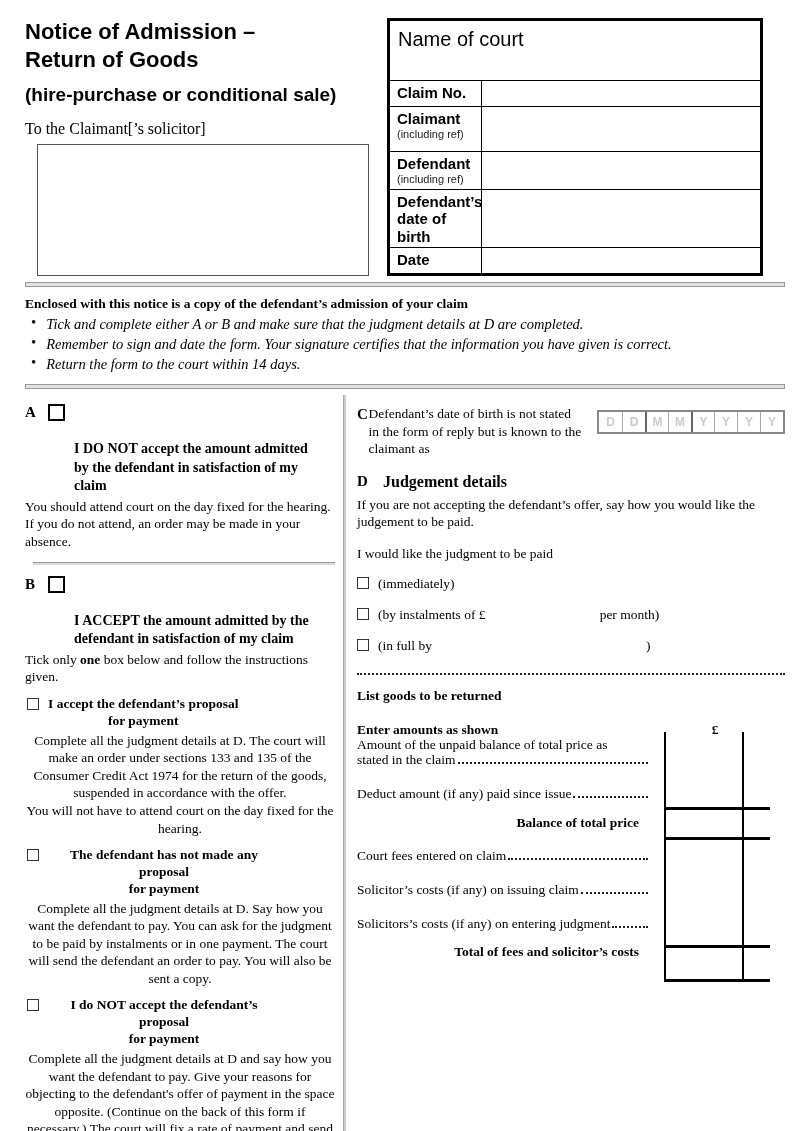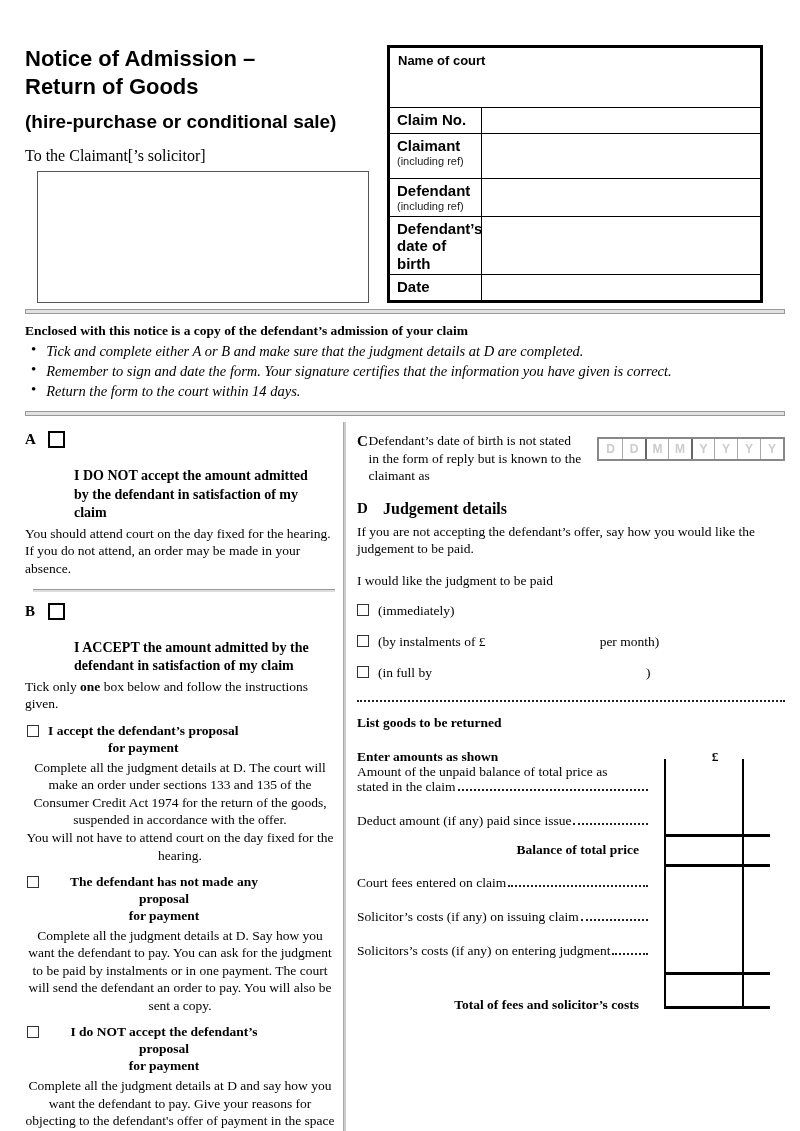--- a/index.html
+++ b/index.html
@@ -6,30 +6,30 @@
   html,body { background:#fff; }
   body {
     width:800px; height:1131px;
     font-family:"Liberation Serif", serif;
     color:#000; font-size:13.5px; line-height:1.3;
     position:relative;
   }
   .page { width:800px; height:1131px; padding:14px 15px 0 25px; overflow:hidden; }
 
   
-  .header { display:flex; justify-content:space-between;margin-top:27px; }
+  .header { display:flex; justify-content:space-between; }
   .head-left { width:358px; }
   .title { font-family:"Liberation Sans", sans-serif; font-weight:bold; font-size:22px; line-height:1.28; margin-top:4px; }
   .subtitle { font-family:"Liberation Sans", sans-serif; font-weight:bold; font-size:19px; margin-top:9px; }
   .to-label { font-size:16px; margin-top:11px; }
   .addr-box { margin-left:12px; margin-top:4px; width:332px; height:132px; border:1px solid #555; background:#fff; }
 
   .court-table { width:376px; margin-right:22px; border:3px solid #000; margin-top:4px; }
   .ct-header { min-height:60px; border-bottom:1px solid #000; padding:5px 0 0 8px;
-               font-family:"Liberation Sans", sans-serif; font-weight:bold; font-size:13px; }
+               font-family:"Liberation Sans", sans-serif; font-weight:normal; font-size:20px; }
   .ct-row { display:flex; border-bottom:1px solid #000; }
   .ct-row:last-child { border-bottom:none; }
   .ct-label { width:92px; border-right:1px solid #000; padding:3px 2px 2px 7px; }
   .ct-label .lab { font-family:"Liberation Sans", sans-serif; font-weight:bold; font-size:15px; line-height:1.15; display:block; }
   .ct-label .sub { font-family:"Liberation Sans", sans-serif; font-size:11px; color:#222; display:block; }
   .ct-value { flex:1; }
   .h27{min-height:26px}.h46{min-height:45px}.h39{min-height:38px}.h34{min-height:34px}.h26{min-height:25px}
 
   
   .gbar { height:5px; background:#e2e2e2; border:1px solid #999; margin:6px 0; }
@@ -297,21 +297,21 @@
           <span class="leader"></span>
         </div>
         <div class="amt flexrow" style="top:162px">
           <span>Solicitor’s costs (if any) on issuing claim</span>
           <span class="leader"></span>
         </div>
         <div class="amt flexrow" style="top:196px">
           <span>Solicitors’s costs (if any) on entering judgment</span>
           <span class="leader"></span>
         </div>
-        <div class="amt bold-right" style="top:250px">Total of fees and solicitor’s costs</div>
+        <div class="amt bold-right" style="top:224px">Total of fees and solicitor’s costs</div>
 
         <div class="money">
           <span class="pound">£</span>
           <span class="vline" style="left:0"></span>
           <span class="vline" style="left:78px"></span>
           <span class="hline" style="top:75px"></span>
           <span class="hline" style="top:105px"></span>
           <span class="hline" style="top:213px"></span>
           <span class="hline" style="top:247px"></span>
         </div>

